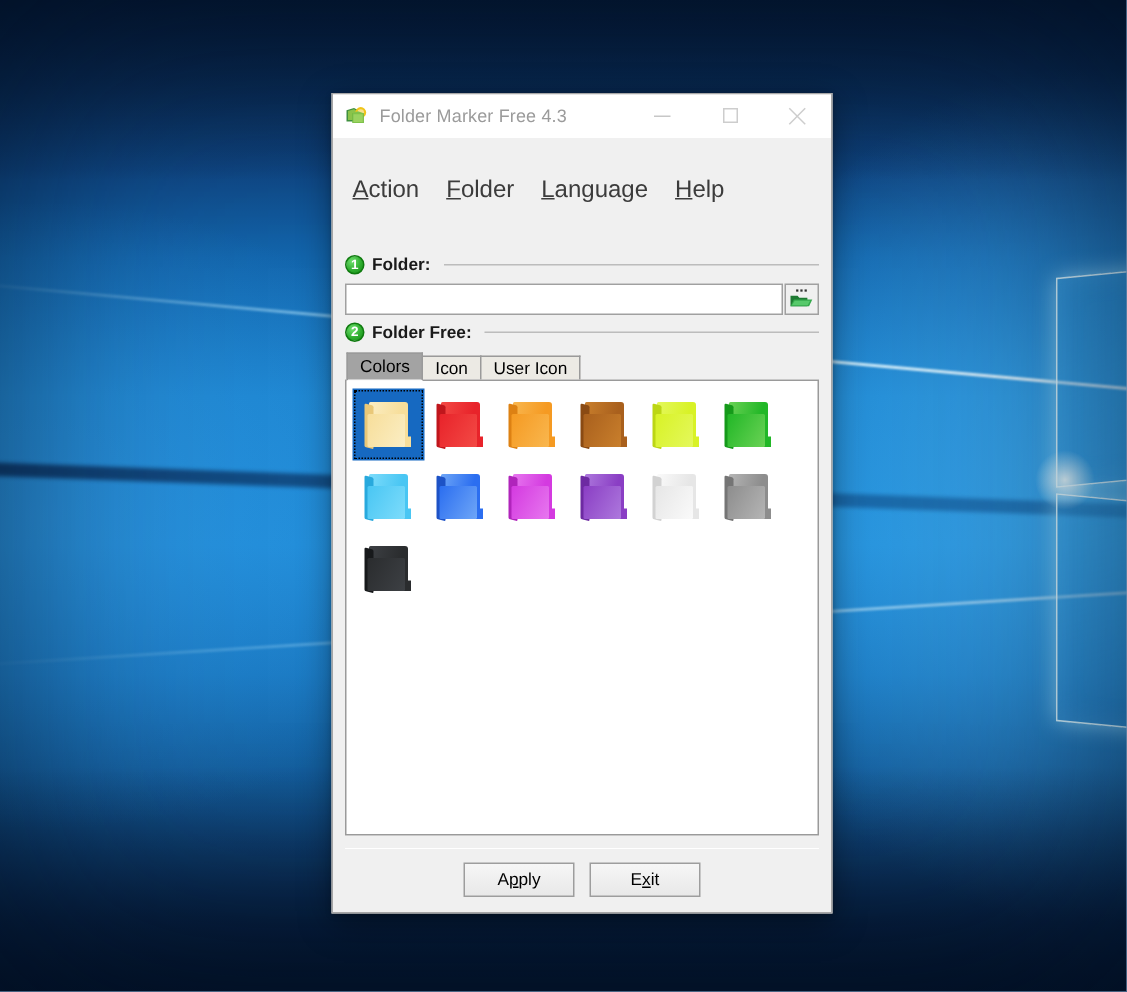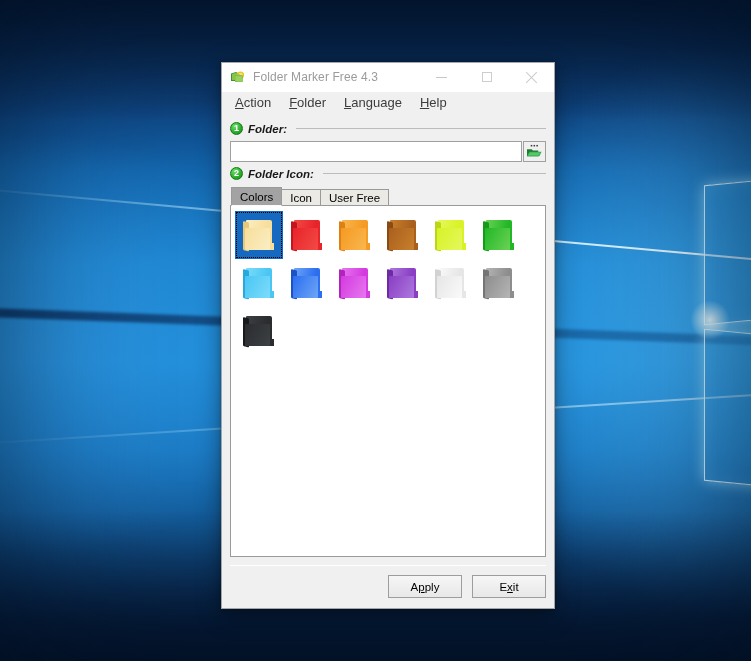--- a/index.html
+++ b/index.html
@@ -62,21 +62,21 @@
   .vig { box-shadow: inset 0 0 150px rgba(2,14,32,.65); }
 
   
   #app-window {
     position: absolute; left: 221px; top: 62px;
     width: 334px; height: 547px;
     background: #f0f0f0;
     border: 1px solid #a6a6a6;
     box-shadow: 0 6px 22px rgba(0,0,0,.40), 0 1px 4px rgba(0,0,0,.28);
     display: flex; flex-direction: column;
-    font-size: 11.5px; color: #000;
+    font-size: 11.5px; color: #000; gap: 24px;
   }
   
   .titlebar {
     height: 29px; background: #ffffff; display: flex; align-items: center;
     flex: 0 0 29px; border-bottom: 1px solid #ffffff;
   }
   .tb-icon { width: 16px; height: 16px; margin-left: 8px; margin-right: 7px; position: relative; flex: 0 0 16px; }
   .tb-title {
     font-size: 12px; color: #9b9b9b; white-space: nowrap;
     font-family: "Liberation Sans", sans-serif; letter-spacing: .1px;
@@ -94,38 +94,38 @@
   }
   .glyph-close:before { transform: rotate(45deg); }
   .glyph-close:after  { transform: rotate(-45deg); }
 
   
   .menubar {
     height: 21px; flex: 0 0 21px; display: flex; align-items: center;
     background: #f0f0f0; padding-left: 5px; gap: 2px;
   }
   .menu-item {
-    padding: 2px 8px; font-size: 13px; color: #3c3c3c; white-space: nowrap;
+    padding: 2px 8px; font-size: 16px; color: #3c3c3c; white-space: nowrap;
     font-family: "Liberation Sans", sans-serif;
   }
   .menu-item u { text-decoration: underline; }
 
   
   .win-body { flex: 1 1 auto; padding: 4px 8px 0 8px; display: flex; flex-direction: column; background:#f0f0f0; }
 
   
   .sect-head { display: flex; align-items: center; gap: 5px; margin-top: 5px; }
   .badge {
     width: 13px; height: 13px; border-radius: 50%; flex: 0 0 13px;
     background: radial-gradient(circle at 35% 30%, #6fe06f 0%, #2fae2f 55%, #148a14 100%);
     border: 1px solid #0e7a0e;
     color: #fff; font-size: 9px; font-weight: bold; line-height: 11px; text-align: center;
     font-family: "Liberation Sans", sans-serif;
   }
-  .sect-label { font-size: 11.5px; font-weight: bold; color: #1a1a1a; white-space: nowrap; font-style: italic; }
+  .sect-label { font-size: 11.5px; font-weight: bold; color: #1a1a1a; white-space: nowrap; }
   .sect-rule { flex: 1 1 auto; height: 1px; background: #9a9a9a; margin-left: 4px; opacity:.6; }
 
   
   .input-row { display: flex; margin-top: 6px; }
   .path-input {
     flex: 1 1 auto; height: 21px; background: #fff; border: 1px solid #a0a0a0;
     padding: 2px 5px; font-size: 11.5px; color: #000; outline: none;
     font-family: "Liberation Sans", sans-serif;
   }
   .browse-btn {
@@ -175,21 +175,21 @@
   .folder .tab-nub {
     position: absolute; right: 2px; bottom: 0px; width: 9px; height: 7px;
   }
   .folder .front {
     position: absolute; left: 3px; bottom: 0; width: 25px; height: 22px;
     border-radius: 1px;
   }
 
   
   .btm-rule { height: 1px; background: #d0d0d0; border-bottom:1px solid #fff; margin: 8px 0 0 0; }
-  .btn-row { display: flex; justify-content: flex-end; gap: 10px; padding: 9px 0 10px 0; }
+  .btn-row { display: flex; justify-content: center; gap: 10px; padding: 9px 0 10px 0; }
   .win-btn {
     width: 74px; height: 23px; background: linear-gradient(#f6f6f6, #e8e8e8);
     border: 1px solid #9d9d9d; font-size: 11.5px; color: #000;
     font-family: "Liberation Sans", sans-serif; cursor: default;
     display:flex; align-items:center; justify-content:center;
   }
   .win-btn u { text-decoration: underline; }
 </style>
 </head>
 <body>
@@ -259,28 +259,28 @@
             <rect x="11" y="1" width="1.6" height="1.6" fill="#333"></rect>
             <path d="M1 5.5 L6 5.5 L7.3 7 L13 7 L13 13 L1 13 Z" fill="#1f7a33"></path>
             <path d="M1 13 L3.4 8.2 L16.5 8.2 L14.2 13 Z" fill="#35a94c"></path>
             <path d="M2 12.3 L4 9 L15 9 L13.2 12.3 Z" fill="#57c96b"></path>
           </svg>
         </span>
       </div>
 
       <div class="sect-head">
         <span class="badge">2</span>
-        <span class="sect-label">Folder Icon:</span>
+        <span class="sect-label">Folder Free:</span>
         <span class="sect-rule"></span>
       </div>
 
       <div class="tabstrip">
         <div class="tab active">Colors</div>
         <div class="tab">Icon</div>
-        <div class="tab">User Free</div>
+        <div class="tab">User Icon</div>
       </div>
 
       <div class="icon-panel">
         <div class="icon-grid" id="icon-grid">
             <div class="icon-cell selected" title="Yellow">
               <div class="folder">
                 <div class="back" style="background: linear-gradient(105deg, rgb(251, 238, 196) 0%, rgb(247, 222, 154) 70%);"></div>
                 <div class="spine" style="background: rgb(233, 200, 120);"></div>
                 <div class="tab-nub" style="background: rgb(247, 222, 154);"></div>
                 <div class="front" style="background: linear-gradient(120deg, rgb(247, 222, 154) 0%, rgb(251, 238, 196) 100%);"></div>

